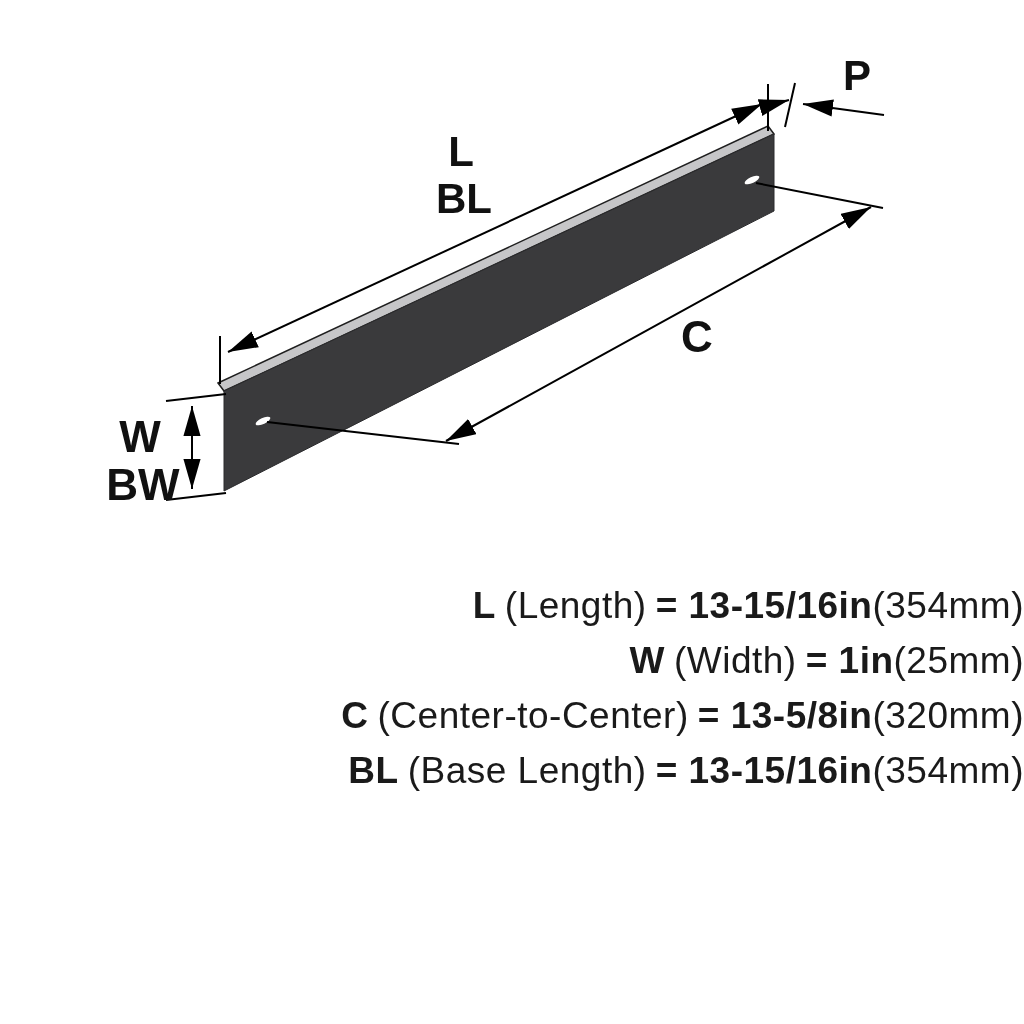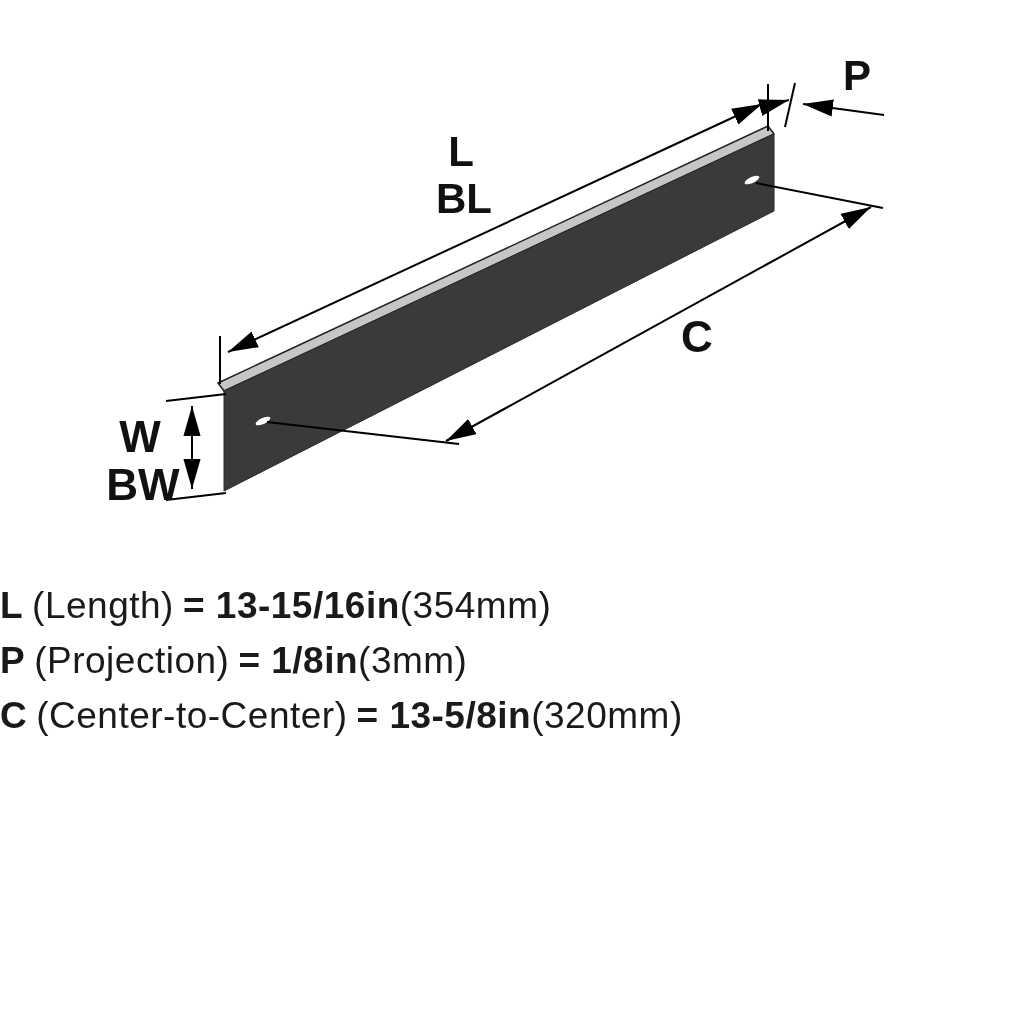--- a/index.html
+++ b/index.html
@@ -16,21 +16,21 @@
     fill: #111111;
     font-weight: 700;
   }
   .callout { font-size: 42px; }
   .callout-lg { font-size: 44px; }
   .legend {
     position: absolute;
     top: 578px;
     left: 0;
     width: 1024px;
-    text-align: left;
+    text-align: right;
     color: #1a1a1a;
     font-size: 37px;
     line-height: 55px;
     letter-spacing: 0.5px;
   }
   .legend-row { white-space: nowrap; }
   .lg-sym   { font-weight: 700; margin-right: 9px; }
   .lg-name  { font-weight: 400; }
   .lg-val   { font-weight: 700; margin-left: 9px; }
   .lg-metric{ font-weight: 400; }
@@ -74,20 +74,23 @@
     <text x="140" y="452" text-anchor="middle" class="callout-lg">W</text>
     <text x="143" y="500" text-anchor="middle" class="callout-lg">BW</text>
   </svg>
 
   
   <div class="legend">
     <div class="legend-row">
       <span class="lg-sym">L</span><span class="lg-name">(Length)</span><span class="lg-val">= 13-15/16in</span><span class="lg-metric">(354mm)</span>
     </div>
     <div class="legend-row">
-      <span class="lg-sym">P</span><span class="lg-name">(Projection)</span><span class="lg-val">= 1/8in</span><span class="lg-metric">(3mm)</span>
+      <span class="lg-sym">W</span><span class="lg-name">(Width)</span><span class="lg-val">= 1in</span><span class="lg-metric">(25mm)</span>
     </div>
     <div class="legend-row">
       <span class="lg-sym">C</span><span class="lg-name">(Center-to-Center)</span><span class="lg-val">= 13-5/8in</span><span class="lg-metric">(320mm)</span>
+    </div>
+    <div class="legend-row">
+      <span class="lg-sym">BL</span><span class="lg-name">(Base Length)</span><span class="lg-val">= 13-15/16in</span><span class="lg-metric">(354mm)</span>
     </div>
   </div>
 
 </div>
 
 </body></html>

